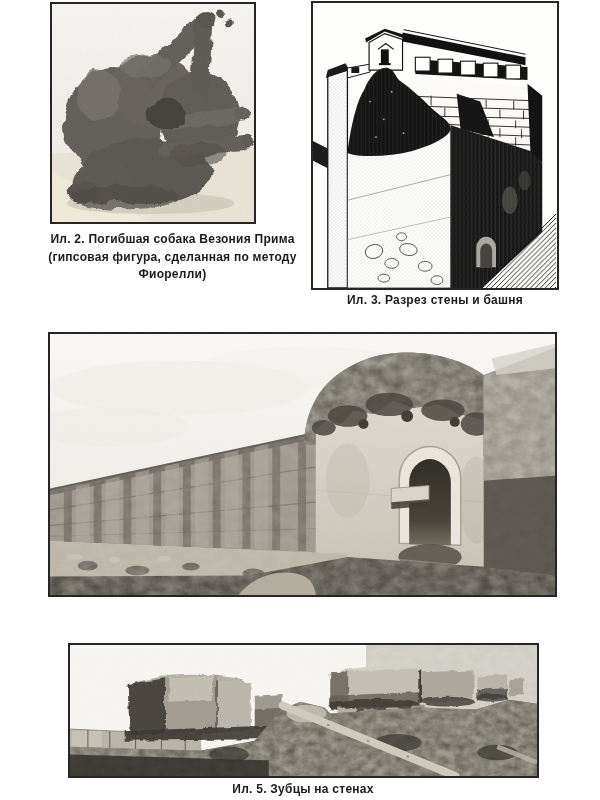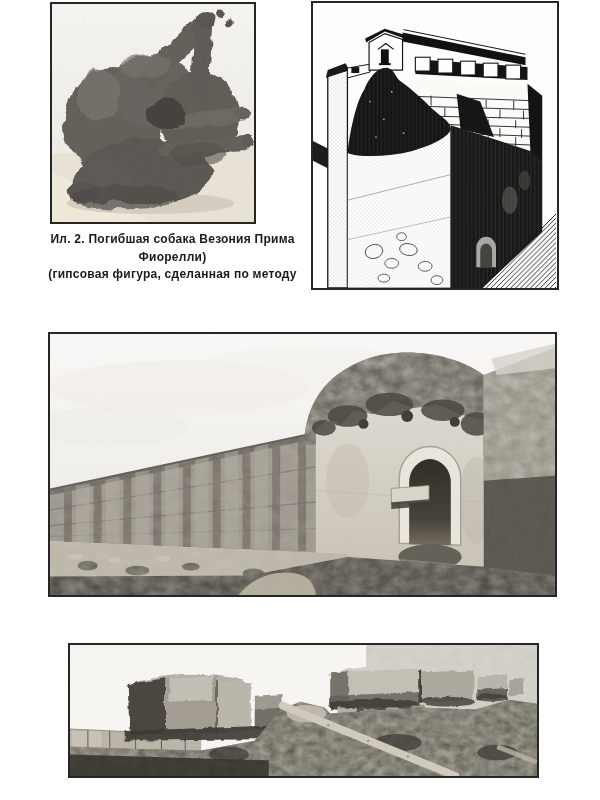--- a/index.html
+++ b/index.html
@@ -64,22 +64,22 @@
         <ellipse cx="75" cy="196" rx="55" ry="12" fill="#3f3c38" opacity="0.7"></ellipse>
         <ellipse cx="148" cy="152" rx="30" ry="12" fill="#423f3a" opacity="0.6"></ellipse>
         <ellipse cx="47" cy="93" rx="22" ry="26" fill="#6d6862" opacity="0.75"></ellipse>
         <ellipse cx="96" cy="63" rx="26" ry="12" fill="#6b665f" opacity="0.7"></ellipse>
       </g>
       <rect width="205" height="221" filter="url(#d-grain)" opacity="0.3"></rect>
     </svg>
   </div>
   <div class="cap cap2">
     <div>Ил. 2. Погибшая собака Везония Прима</div>
+    <div>(гипсовая фигура, сделанная по методу</div>
     <div>Фиорелли)</div>
-    <div>(гипсовая фигура, сделанная по методу</div>
   </div>
 
   <div class="frame f3">
     <svg viewBox="0 0 248 289" preserveAspectRatio="none" xmlns="http://www.w3.org/2000/svg">
       <defs>
         <pattern id="e-stip" width="4" height="4" patternUnits="userSpaceOnUse">
           <circle cx="1" cy="1" r="0.45" fill="#2a2a2a"></circle>
             <circle cx="3" cy="3" r="0.4" fill="#2a2a2a"></circle>
         </pattern>
         <pattern id="e-hatch" width="5" height="5" patternUnits="userSpaceOnUse">
@@ -178,20 +178,23 @@
       <path d="M35,152 C38,128 44,100 52,88 C57,76 66,64 76,66 C84,68 83,76 90,80 C100,87 112,98 122,108 C131,116 140,121 140,127 C140,135 122,144 101,150 C78,156 48,157 35,152 Z" fill="url(#e-scratch)" opacity="0.35"></path>
       <g fill="#e8e8e2" opacity="0.7">
         <circle cx="58" cy="100" r="0.9"></circle>
           <circle cx="72" cy="118" r="0.9"></circle>
           <circle cx="92" cy="132" r="0.9"></circle>
         <circle cx="64" cy="136" r="0.9"></circle>
           <circle cx="80" cy="90" r="0.9"></circle>
       </g>
     </svg>
   </div>
+  <div class="cap cap3">
+    <div>Ил. 3. Разрез стены и башня</div>
+  </div>
 
   <div class="frame f4">
     <svg viewBox="0 0 509 267" preserveAspectRatio="none" xmlns="http://www.w3.org/2000/svg">
       <defs>
         <linearGradient id="w-sky" x1="0" y1="0" x2="0" y2="1">
           <stop offset="0" stop-color="#fbfaf8"></stop>
             <stop offset="1" stop-color="#eae8e2"></stop>
         </linearGradient>
         <linearGradient id="w-tow" x1="0" y1="0" x2="0" y2="1">
           <stop offset="0" stop-color="#ded9d0"></stop>
@@ -395,14 +398,17 @@
       <path d="M214,62 L388,134" stroke="#cfc9bb" stroke-width="8" stroke-linecap="round" fill="none"></path>
       <path d="M430,104 L470,120" stroke="#b9b3a6" stroke-width="5" opacity="0.8" fill="none"></path>
       <g fill="#8f897f">
           <circle cx="260" cy="82" r="1.2"></circle>
           <circle cx="300" cy="98" r="1.2"></circle>
           <circle cx="340" cy="114" r="1.2"></circle>
         </g>
       <rect width="470" height="134" filter="url(#m-grain)" opacity="0.28"></rect>
     </svg>
   </div>
+  <div class="cap cap5">
+    <div>Ил. 5. Зубцы на стенах</div>
+  </div>
 
 </div>
 
 </body></html>

